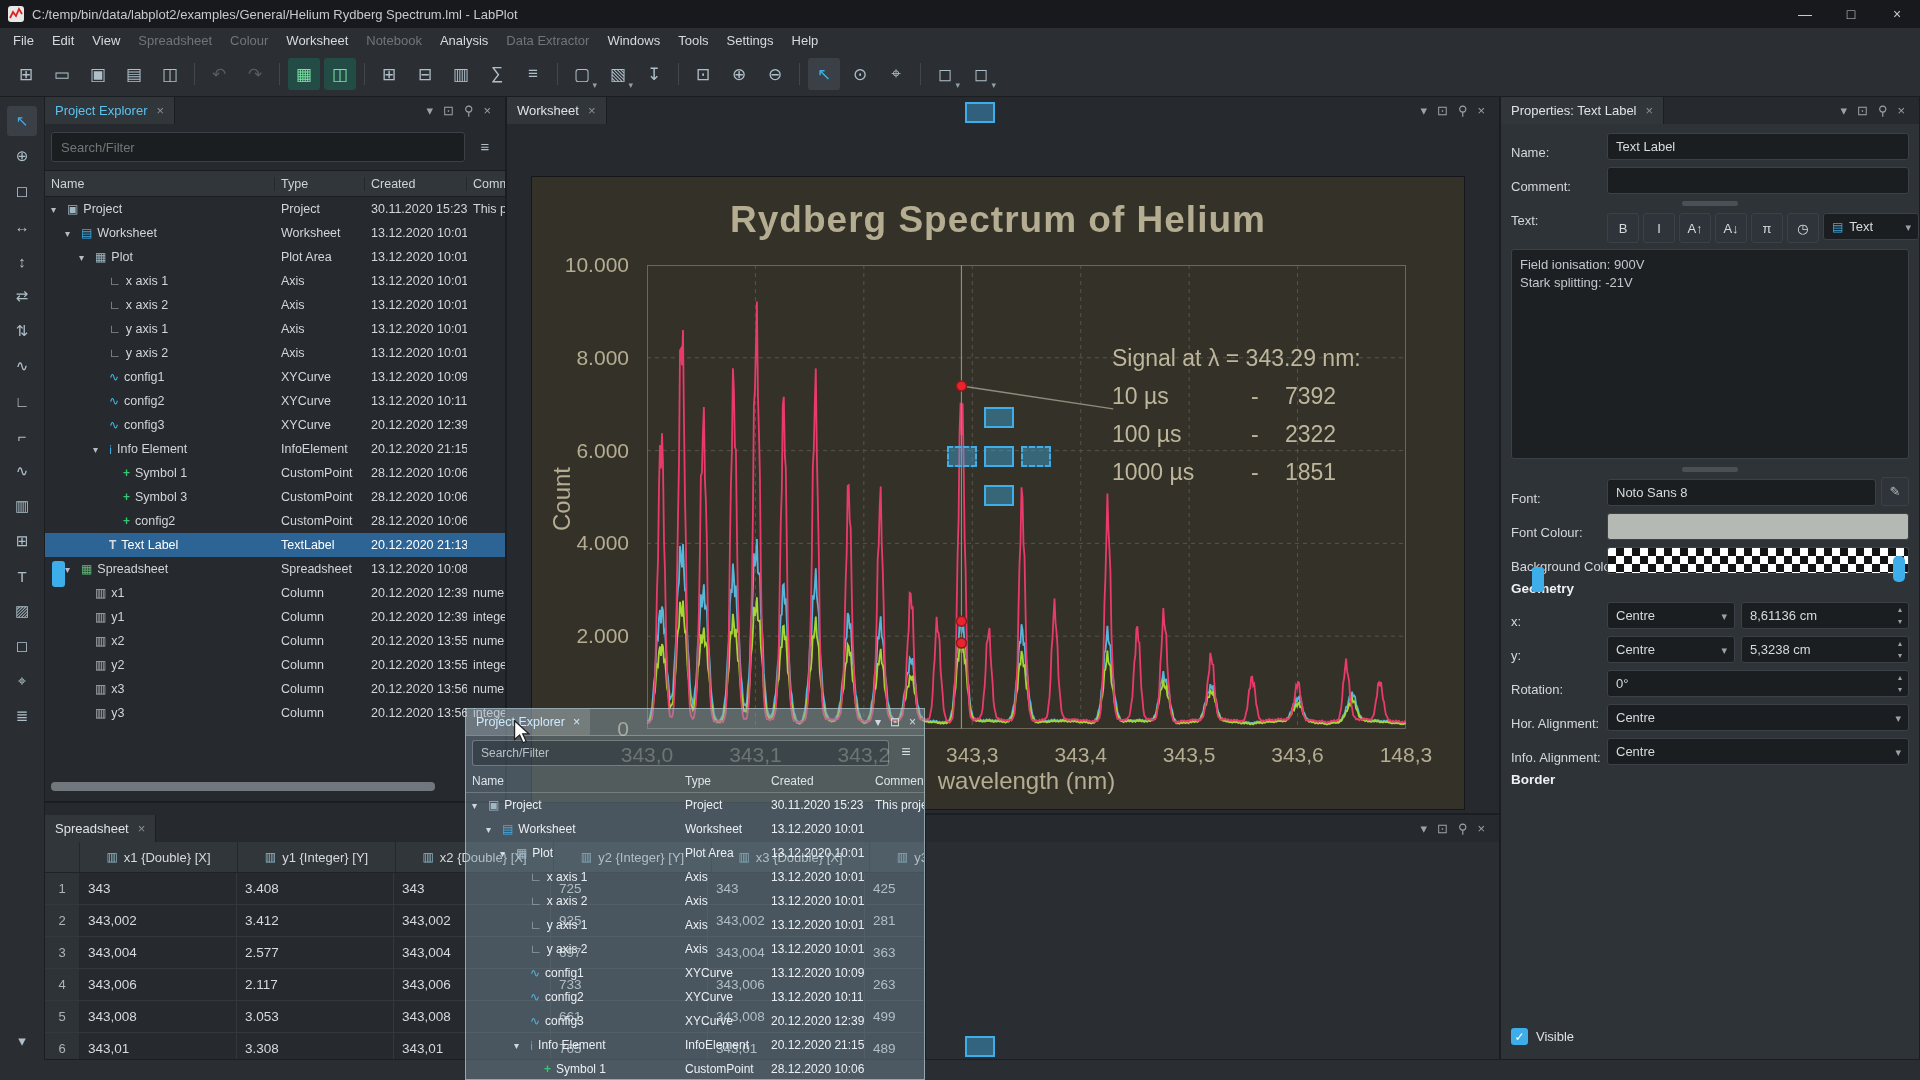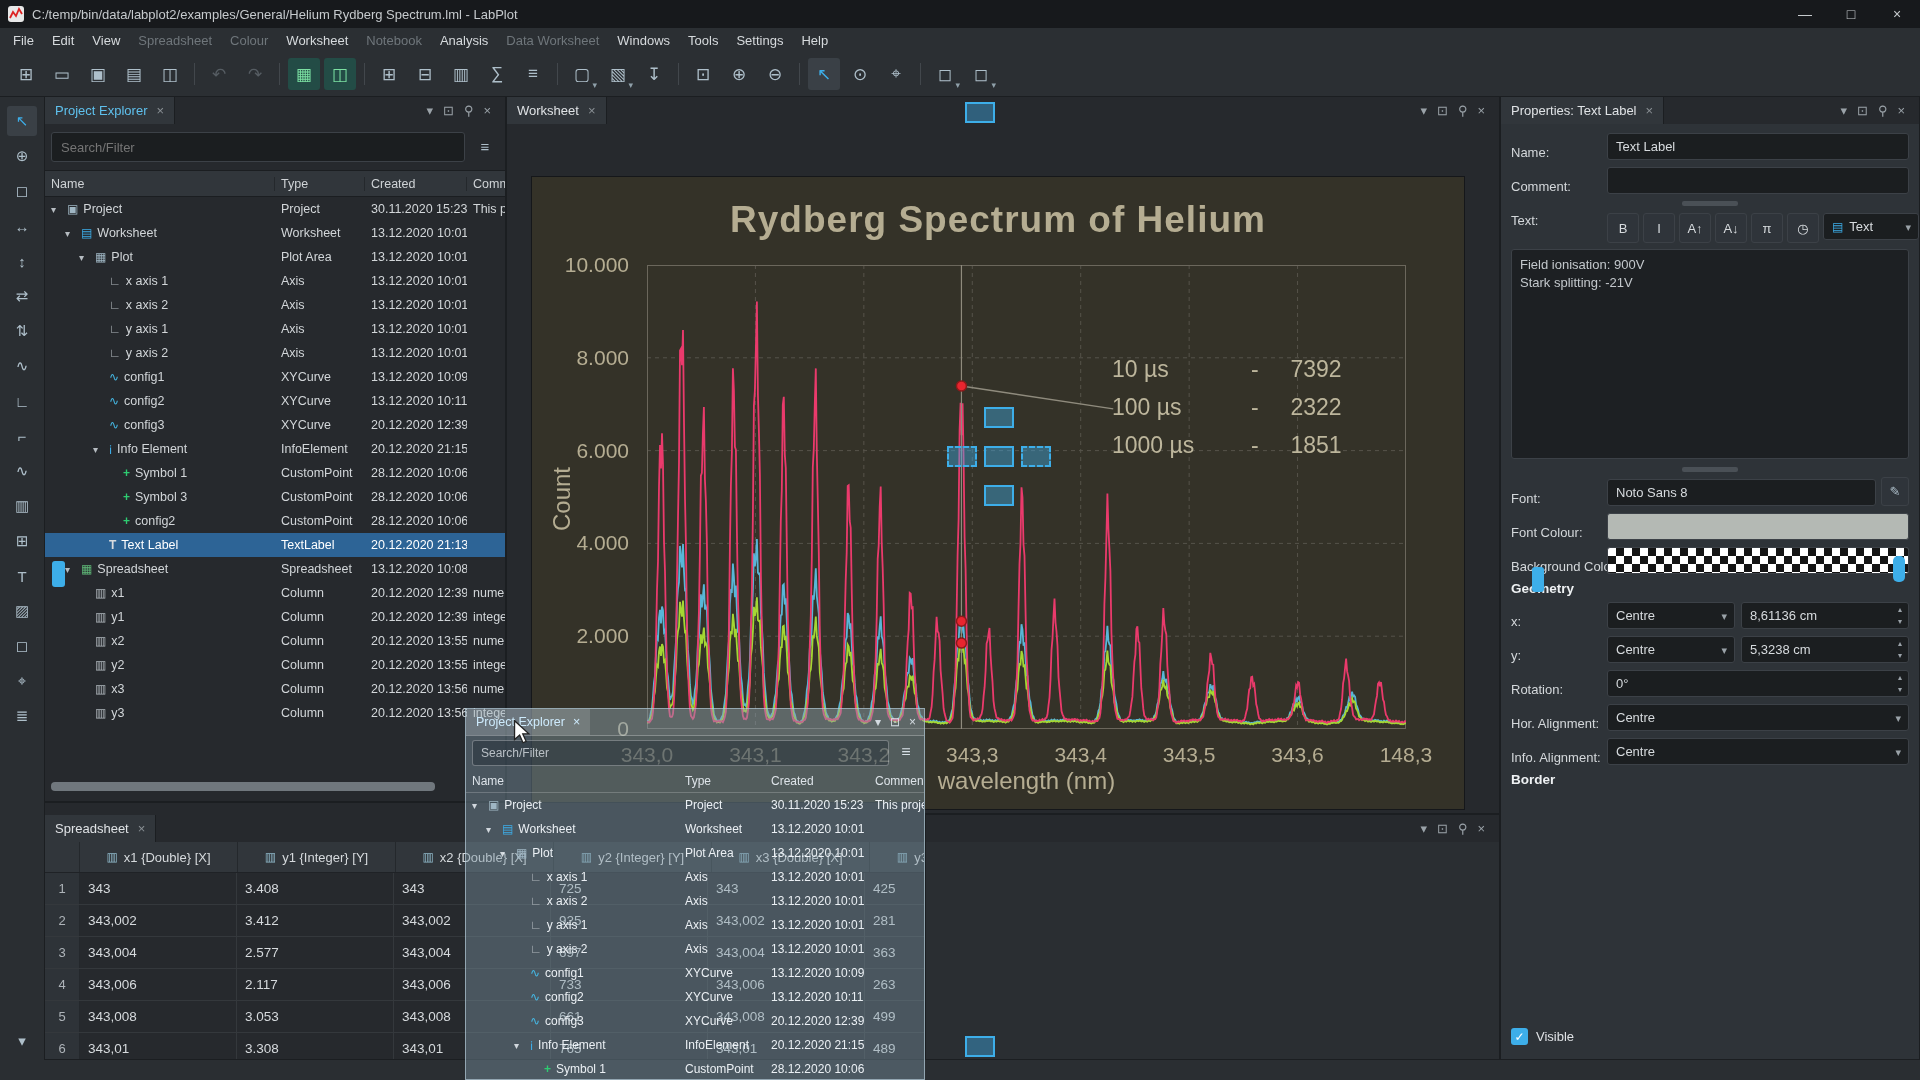--- a/index.html
+++ b/index.html
@@ -77,21 +77,21 @@
   #plot-svg{position:absolute;left:115px;top:88px}
   .xticks{position:absolute;left:115px;top:566px;width:759px;display:flex;justify-content:space-between}
   .xt{width:0;display:flex;justify-content:center;overflow:visible}
   .xt span{font-size:21px;color:#b5ad92;white-space:nowrap}
   .xlabel{position:absolute;left:115px;top:590px;width:759px;text-align:center;font-size:24px;color:#b5ad92}
   .infobox{position:absolute;left:580px;top:168px;width:310px;color:#bdb69c}
   .info-head{font-size:23px}
   .info-row{display:flex;font-size:23px;margin-top:11px;width:235px}
   .info-row .t{flex:1}
   .info-row .d{width:34px}
-  .info-row .v{width:62px;text-align:center}
+  .info-row .v{width:62px;text-align:left}
   
   .handle{position:absolute;width:30px;height:21px;background:rgba(61,174,233,.42);border:2px solid #3daee9;box-sizing:border-box;z-index:40}
   .handle.dashed{border-style:dashed}
   #h1{left:965px;top:102px}#h2{left:984px;top:407px}#h3{left:947px;top:446px}
   #h4{left:984px;top:446px}#h5{left:1021px;top:446px}#h6{left:984px;top:485px}#h7{left:965px;top:1036px}
   
   .grip{position:absolute;background:#3daee9;border-radius:3px;z-index:30}
   #grip-pe{left:52px;top:561px;width:13px;height:26px}
   #grip-props{left:1532px;top:567px;width:12px;height:25px}
   #thumb-props{left:1893px;top:556px;width:12px;height:26px;border-radius:5px}
@@ -173,21 +173,21 @@
   <div class="menubar" data-name="menubar">
 
   <div class="mitem" data-name="menu-file">File</div>
       <div class="mitem" data-name="menu-edit">Edit</div>
       <div class="mitem" data-name="menu-view">View</div>
       <div class="mitem dim" data-name="menu-spreadsheet">Spreadsheet</div>
       <div class="mitem dim" data-name="menu-matrix">Colour</div>
       <div class="mitem" data-name="menu-worksheet">Worksheet</div>
       <div class="mitem dim" data-name="menu-notebook">Notebook</div>
       <div class="mitem" data-name="menu-analysis">Analysis</div>
-      <div class="mitem dim" data-name="menu-data-extractor">Data Worksheet</div>
+      <div class="mitem dim" data-name="menu-data-extractor">Data Extractor</div>
       <div class="mitem" data-name="menu-windows">Windows</div>
       <div class="mitem" data-name="menu-tools">Tools</div>
       <div class="mitem" data-name="menu-settings">Settings</div>
       <div class="mitem" data-name="menu-help">Help</div>
     </div>
 
   <div class="toolbar" data-name="main-toolbar">
 
       <div class="tbtn" data-name="new-project-button">
         <span data-name="toolbar-icon">⊞</span>
@@ -786,20 +786,21 @@
             </div>
             <div class="xt">
               <span data-name="x-tick-label">343,6</span>
             </div>
             <div class="xt">
               <span data-name="x-tick-label">148,3</span>
             </div>
           </div>
         <div class="xlabel" data-name="x-axis-label">wavelength (nm)</div>
         <div class="infobox" data-name="info-element-label">
+          <div class="info-head" data-name="info-heading">Signal at λ = 343.29 nm:</div>
           <div>
 
               <div class="info-row" data-name="info-row">
                 <span class="t">10 µs</span>
                 <span class="d">-</span>
                 <span class="v">7392</span>
               </div>
 
               <div class="info-row" data-name="info-row">
                 <span class="t">100 µs</span>

